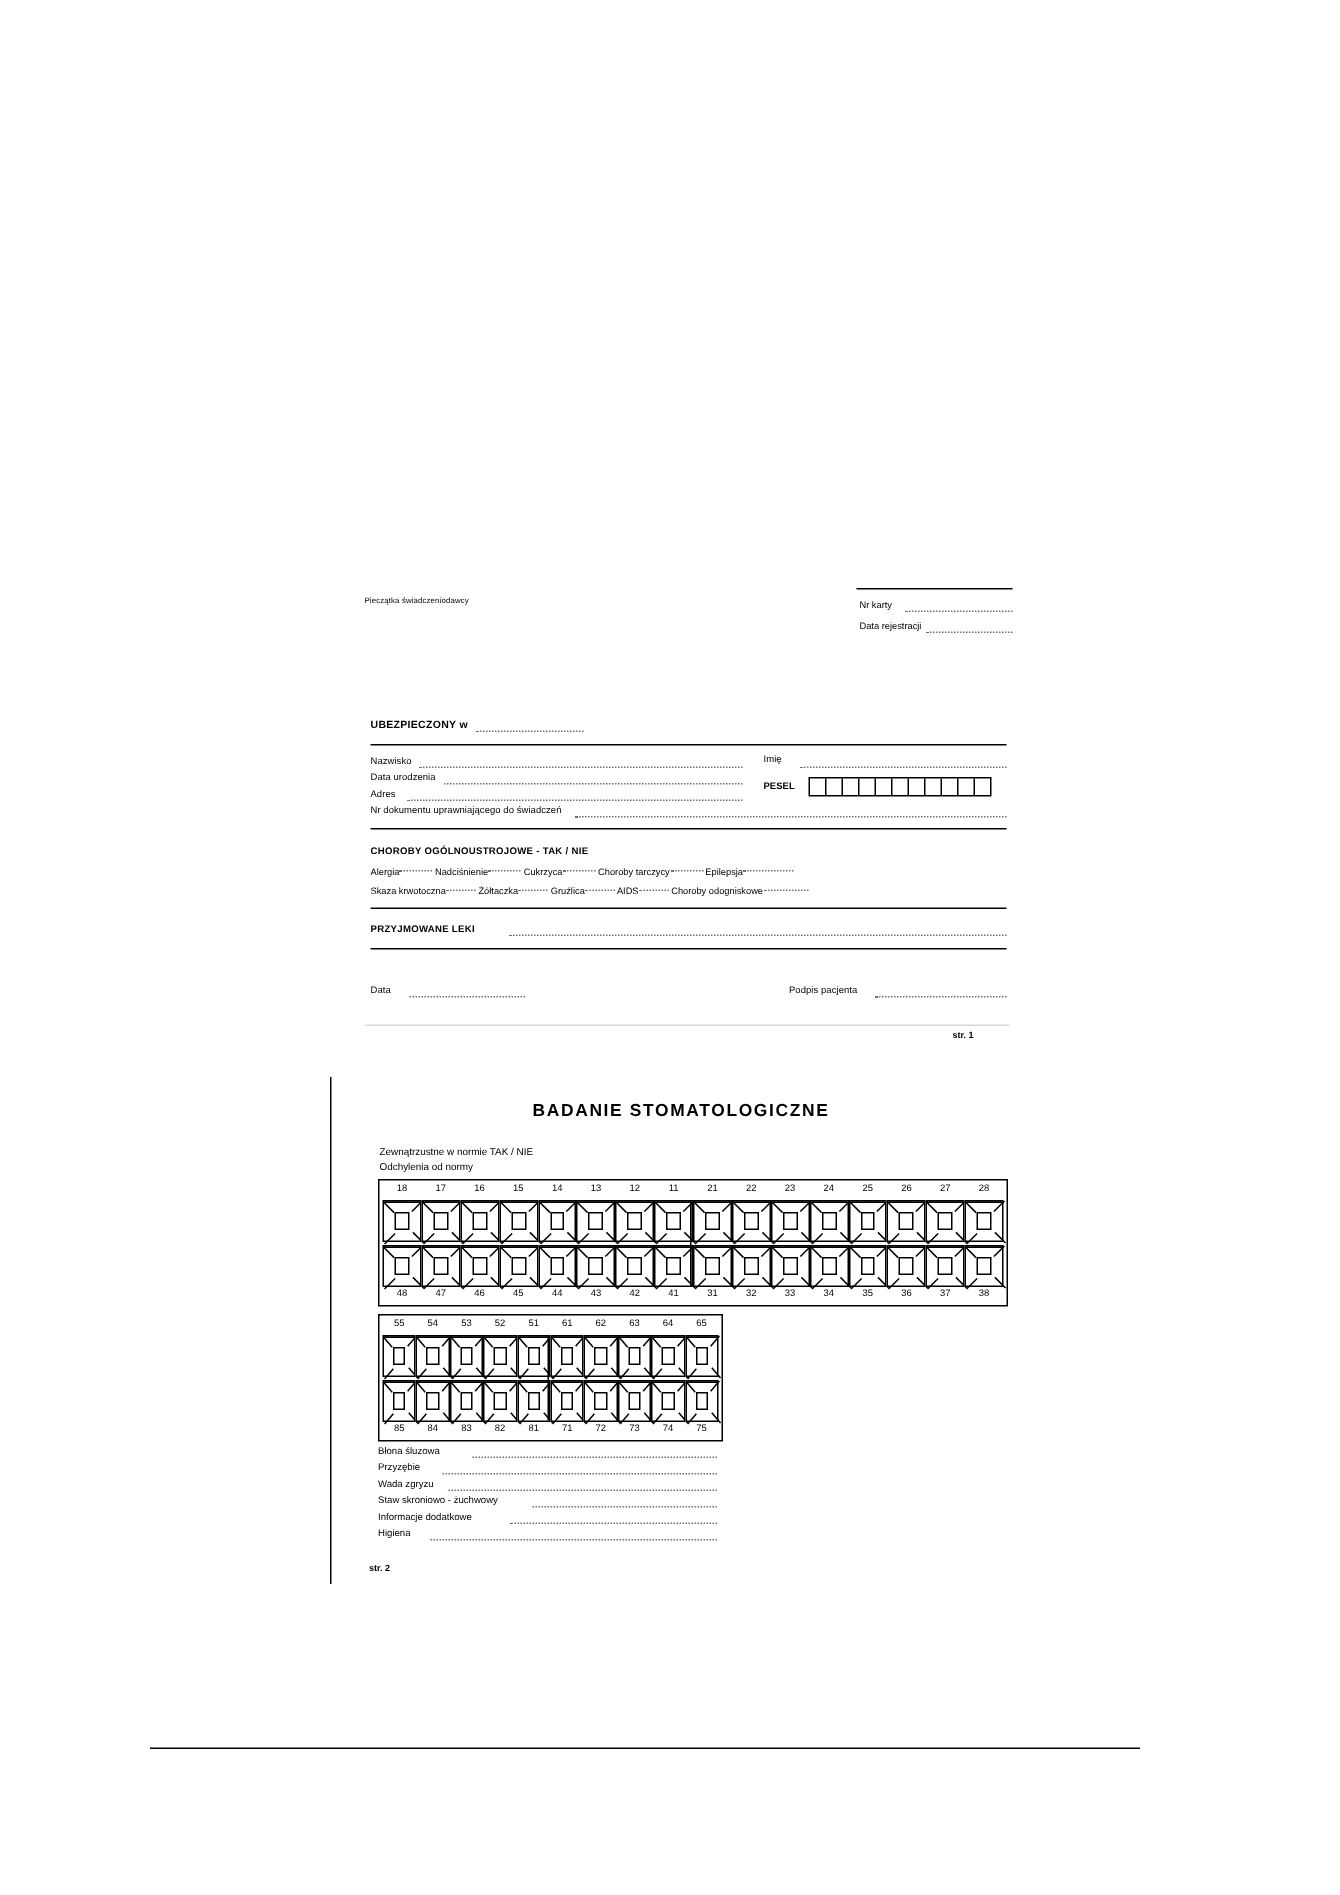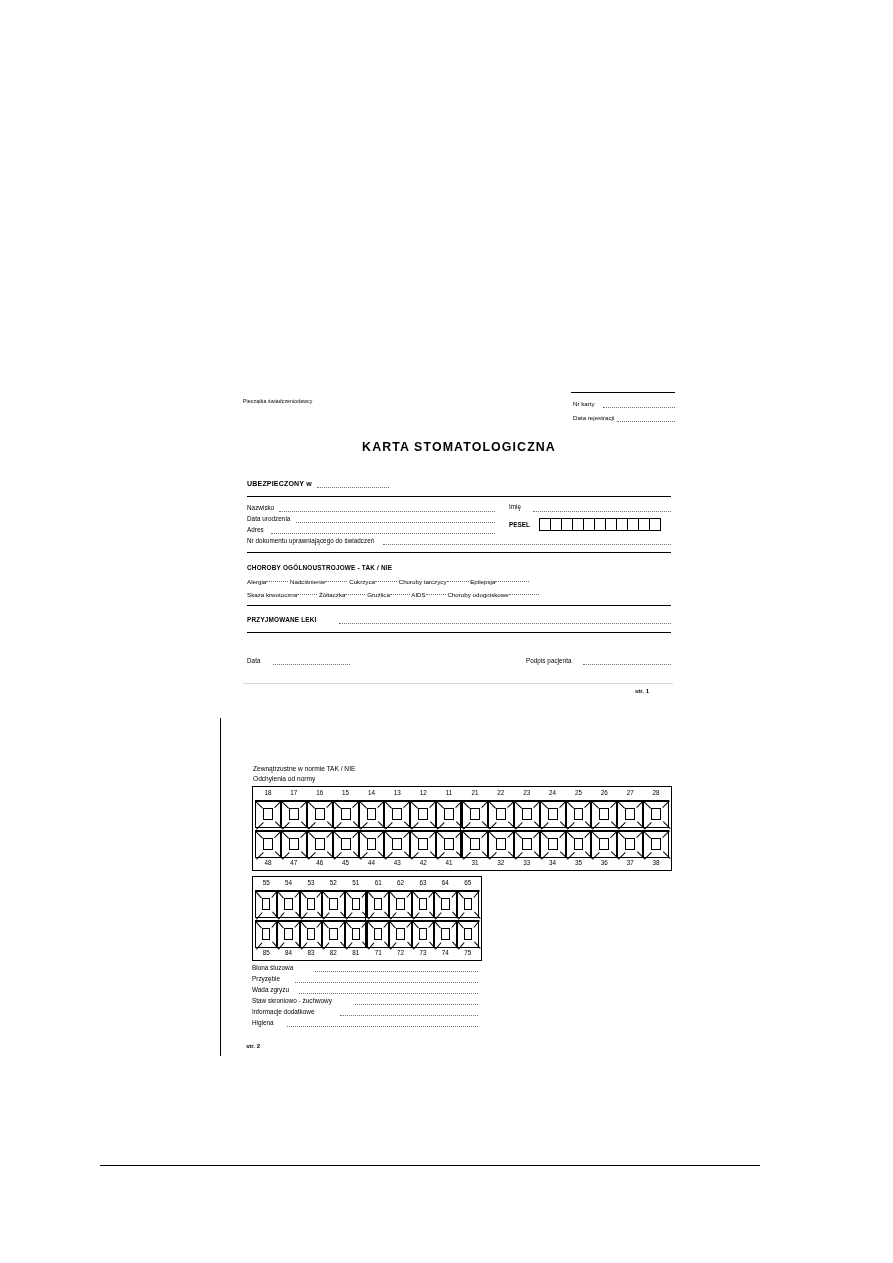--- a/index.html
+++ b/index.html
@@ -279,21 +279,20 @@
     <div class="row">
       <span class="lbl">Nr karty</span>
       <div class="dotline" style="left:30px; top:7px; width:72px;"></div>
     </div>
     <div class="row">
       <span class="lbl">Data rejestracji</span>
       <div class="dotline" style="left:44px; top:7px; width:58px;"></div>
     </div>
   </div>
 
-  <div class="title">KARTA  STOMATOLOGICZNA</div>
 
   <div class="ins-row">UBEZPIECZONY w</div>
   <div class="dotline" style="left:74px; top:95px; width:72px;"></div>
 
   <div class="solidline" style="left:4px; top:104px; width:424px;"></div>
 
   <div class="field" style="left:4px; top:112px;">Nazwisko</div>
   <div class="dotline" style="left:36px; top:119px; width:216px;"></div>
 
   <div class="field" style="left:4px; top:123px;">Data urodzenia</div>
@@ -357,20 +356,21 @@
   <div class="dotline" style="left:340px; top:272px; width:88px;"></div>
 
   <div class="page-num" style="left:392px; top:296px;">str. 1</div>
 </div>
 
 <div id="faint-rule"></div>
 
 <div id="page2">
   <div class="leftrule"></div>
 
+  <div class="title">BADANIE  STOMATOLOGICZNE</div>
   <div class="sub1">Zewnątrzustne w normie TAK / NIE</div>
   <div class="sub2">Odchylenia od normy</div>
 
   <div class="teeth-panel" id="perm-panel" style="left:32px; top:68px; width:418px; height:83px;">
     <div class="teeth-num-row" id="perm-upper-nums" style="left:2px; top:2px; width:414px;">
         <div class="n" style="width: 25.875px;">18</div>
         <div class="n" style="width: 25.875px;">17</div>
         <div class="n" style="width: 25.875px;">16</div>
         <div class="n" style="width: 25.875px;">15</div>
         <div class="n" style="width: 25.875px;">14</div>

